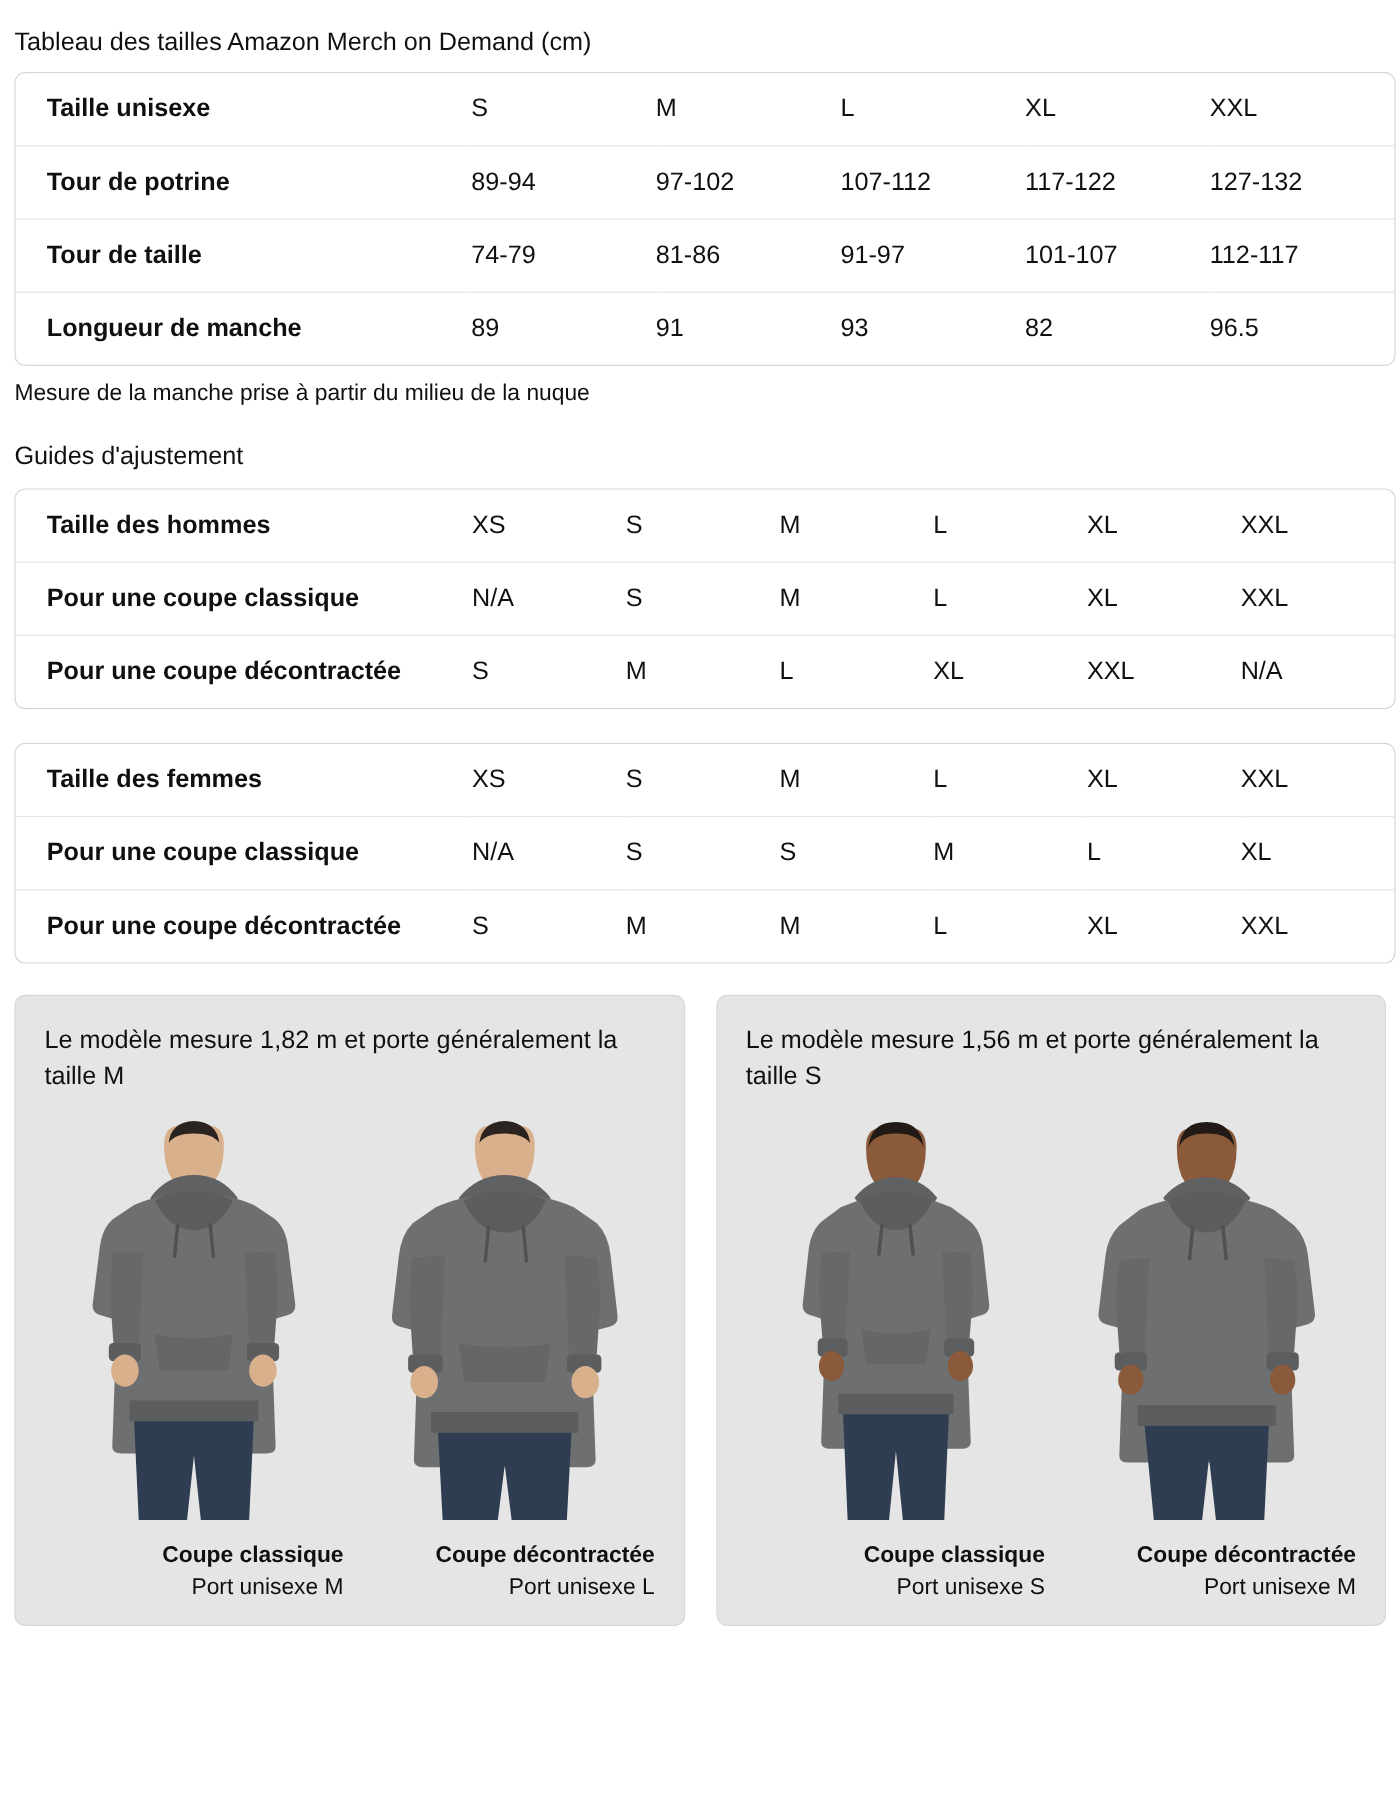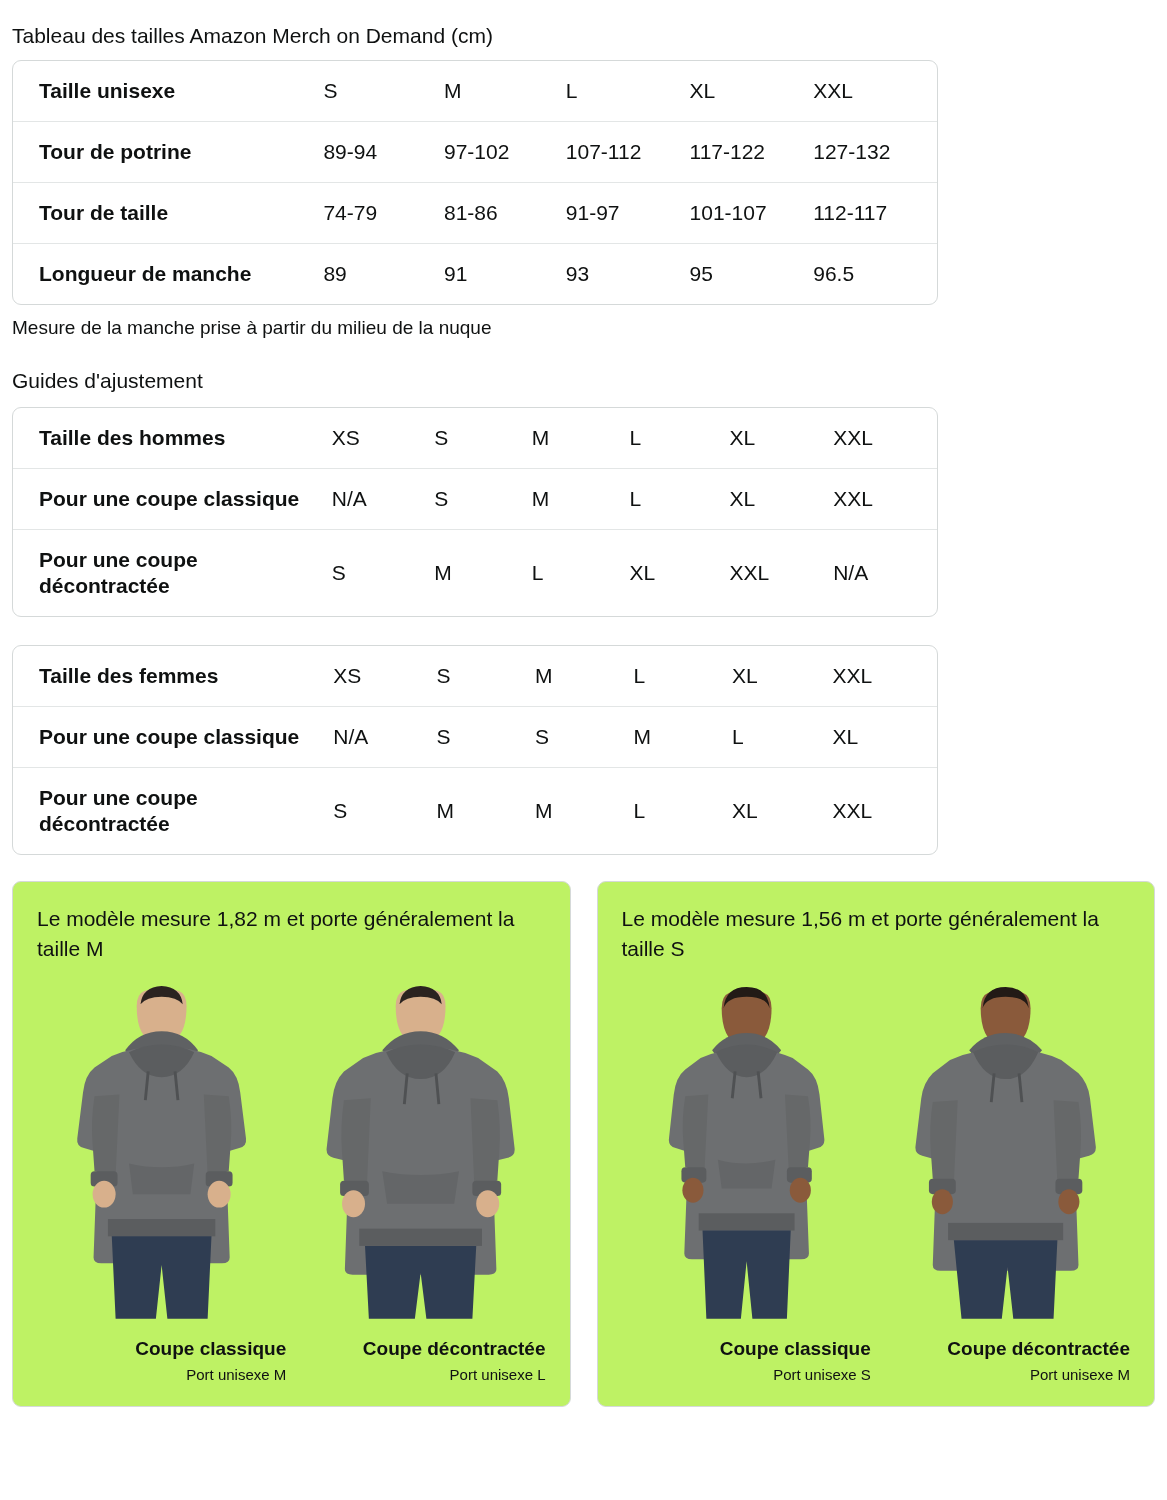--- a/index.html
+++ b/index.html
@@ -36,21 +36,21 @@
   }
 
   .section-title {
     font-size: 21px;
     line-height: 28px;
     color: #0f1111;
     padding: 14px 4px 12px 4px;
   }
 
   table.size-table {
-    width: 926px;
+    width: 1151px;
     margin: 0 4px;
     border-collapse: separate;
     border-spacing: 0;
     border: 1px solid #d5d9d9;
     border-radius: 9px;
     overflow: hidden;
     background: #fff;
   }
   table.size-table td {
     padding: 17px 0 17px 0;
@@ -80,21 +80,21 @@
 
   .models-row {
     display: flex;
     gap: 26px;
     margin: 26px 4px 0 4px;
   }
   .model-card {
     flex: 1 1 0;
     border: 1px solid #d5d9d9;
     border-radius: 9px;
-    background: #bef264;
+    background: #e5e5e5;
     padding: 22px 24px 18px 24px;
   }
   .model-card .mtitle {
     font-size: 21px;
     line-height: 30px;
     color: #0f1111;
     margin-bottom: 12px;
   }
   .model-pair {
     display: flex;
@@ -105,21 +105,21 @@
     text-align: right;
   }
   .model-col .fit-name {
     font-size: 19px;
     font-weight: 700;
     line-height: 26px;
     margin-top: 10px;
     color: #0f1111;
   }
   .model-col .fit-sub {
-    font-size: 15px;
+    font-size: 19px;
     line-height: 26px;
     color: #0f1111;
   }
 
   .figure {
     width: 100%;
     height: 350px;
     display: block;
   }
 </style>
@@ -154,21 +154,21 @@
         <td class="c">81-86</td>
         <td class="c">91-97</td>
         <td class="c">101-107</td>
         <td class="c">112-117</td>
       </tr>
       <tr>
         <td class="rowhead">Longueur de manche</td>
         <td class="c">89</td>
         <td class="c">91</td>
         <td class="c">93</td>
-        <td class="c">95</td>
+        <td class="c">82</td>
         <td class="c">96.5</td>
       </tr>
     </tbody>
   </table>
 
   <div class="note">Mesure de la manche prise à partir du milieu de la nuque</div>
 
   <div class="section-title">Guides d'ajustement</div>
 
   <table class="size-table t-fit">

